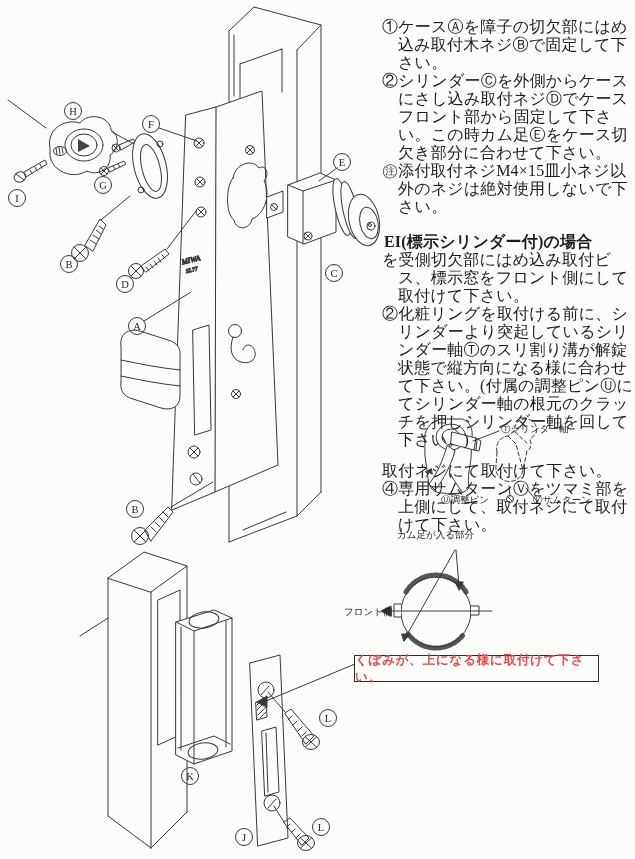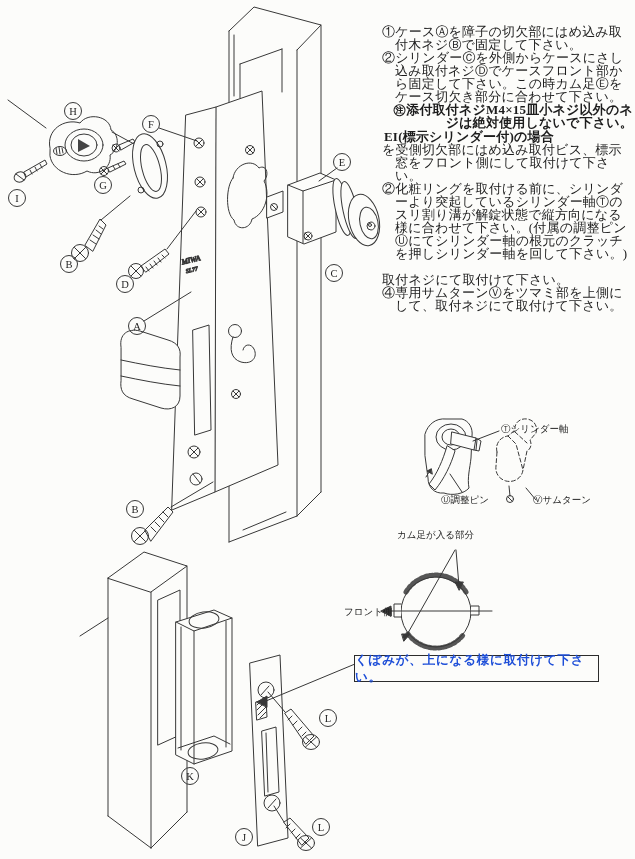--- a/index.html
+++ b/index.html
@@ -1,27 +1,27 @@
 <!DOCTYPE html>
 <html><head>
 <meta charset="utf-8">
 <style>
   html,body{margin:0;padding:0;background:#e8e8e8;}
   #page{position:relative;width:635px;height:859px;background:#fcfcfa;overflow:hidden;
         font-family:"Liberation Serif","DejaVu Serif",serif;color:#222;}
   #art{position:absolute;left:0;top:0;}
-  #instructions{position:absolute;left:382px;top:25px;width:251px;
-        font-size:13px;line-height:13px;letter-spacing:.2px;color:#1c1c1c;}
+  #instructions{position:absolute;left:382px;top:18px;width:251px;
+        font-size:16px;line-height:18px;letter-spacing:.2px;color:#1c1c1c;}
   .step{text-indent:-1em;padding-left:1em;margin:0;}
-  .bold{font-weight:bold;text-align:right;}
-  .ei-header{font-weight:bold;margin:1px 0 0 2px;}
+  .bold{font-weight:normal;}
+  .ei-header{font-weight:bold;margin:17px 0 0 2px;}
   .mt{margin-top:13px;}
   #callout{position:absolute;left:354px;top:655px;width:243px;height:25px;
         border:1.6px solid #2c2c2c;background:#fcfcfa;display:flex;align-items:center;
-        justify-content:center;font-size:12.5px;font-weight:600;letter-spacing:.8px;color:#1d4ed8;}
+        justify-content:center;font-size:12.5px;font-weight:600;letter-spacing:.8px;color:#ef4444;}
   svg text{font-family:"Liberation Serif","DejaVu Serif",serif;fill:#1d1d1d;}
   .partletter{font-size:10.5px;}
   .small-label{font-size:9.5px;}
 </style>
 </head>
 <body>
 
 <div id="page">
 
   <svg id="art" width="635" height="859" viewBox="0 0 635 859">

